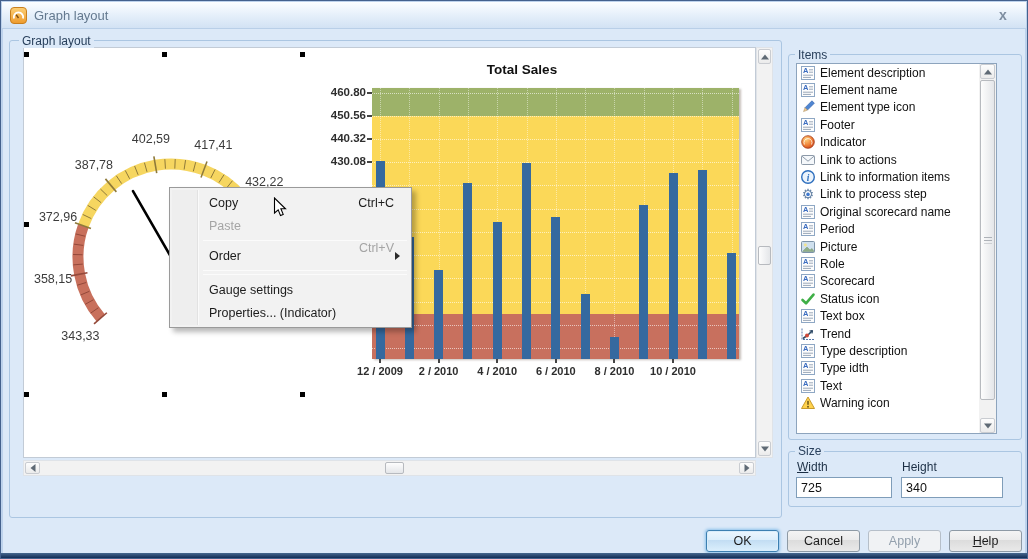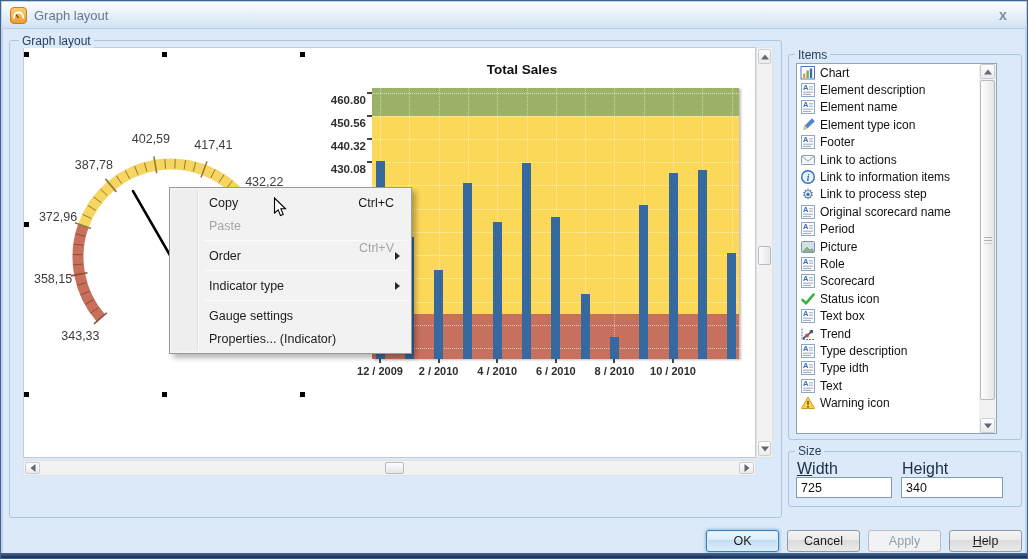--- a/index.html
+++ b/index.html
@@ -28,21 +28,21 @@
   .canvas{position:absolute;left:22px;top:46px;width:733px;height:411px;
     background:#fff;border:1px solid #c2cbd6;z-index:1;}
   .handle{position:absolute;width:5px;height:5px;background:#000;z-index:5;}
   
   .plot{position:absolute;left:348px;top:40px;width:367px;height:271px;
     border-bottom:2px solid #3a3a3a;box-shadow:2px 1px 2px rgba(90,70,55,.35);}
   .band{position:absolute;left:0;width:100%;}
   .hgrid{position:absolute;left:0;width:100%;height:0;border-top:1px dotted rgba(255,255,255,.6);}
   .vgrid{position:absolute;top:0;height:100%;width:0;border-left:1px dotted rgba(255,255,255,.45);}
   .bar{position:absolute;width:9px;}
-  .ytick-label{position:absolute;left:-50px;width:44px;text-align:right;font-size:11.5px;font-weight:bold;color:#2e2e2e;margin-top:8px;}
+  .ytick-label{position:absolute;left:-50px;width:44px;text-align:right;font-size:11.5px;font-weight:bold;color:#2e2e2e;}
   .ytick-dash{position:absolute;left:-5px;width:5px;height:2px;background:#444;}
   .xtick-label{position:absolute;top:277px;transform:translateX(-50%);font-size:11px;font-weight:bold;color:#2e2e2e;white-space:nowrap;}
   .xtick-dash{position:absolute;top:271px;width:2px;height:4px;background:#444;}
   .chart-title{position:absolute;top:-26px;left:150px;transform:translateX(-50%);
     font-size:13.5px;font-weight:bold;color:#111;white-space:nowrap;}
   
   .sb{position:absolute;background:#f2f2f2;border:1px solid #dfe3e8;}
   .sb-btn{position:absolute;background:linear-gradient(#fdfdfd,#ebebeb);border:1px solid #c9ccd1;border-radius:2px;}
   .sb-thumb{position:absolute;background:linear-gradient(90deg,#fdfdfd,#e4e6e9);border:1px solid #b7babf;border-radius:2px;}
   .sb-thumb.h{background:linear-gradient(#fdfdfd,#e4e6e9);}
@@ -65,21 +65,21 @@
   .menu-item.highlight{background:linear-gradient(#f6fafd,#e0edfa);border-color:#aed1f2;}
   .menu-item.disabled{color:#a5a5a5;flex-direction:column;}
   .menu-sep{height:1px;background:#e0e0e0;border-bottom:1px solid #fbfbfb;margin:3px 2px 3px 31px;}
   .sub-arrow{position:absolute;right:8px;top:50%;transform:translateY(-50%);
     width:0;height:0;border-top:4px solid transparent;border-bottom:4px solid transparent;border-left:5px solid #2b2b2b;}
   
   .listbox{position:absolute;left:795px;top:62px;width:201px;height:371px;
     background:#fff;border:1px solid #8da4bd;z-index:2;overflow:hidden;}
   .list-item{display:flex;align-items:center;height:17.4px;padding-left:3px;font-size:12px;color:#111;white-space:nowrap;}
   .li-icon{width:17px;height:16px;margin-right:3px;flex:none;}
-  .field-label{position:absolute;font-size:16px;color:#1c2f45;}
+  .field-label{position:absolute;font-size:12px;color:#1c2f45;}
   .textbox{position:absolute;height:21px;background:#fff;border:1px solid #7f9db9;
     font-family:inherit;font-size:12.5px;padding:2px 4px;color:#111;}
   
   .btn{position:absolute;top:529px;width:73px;height:22px;font-family:inherit;font-size:12.5px;color:#1c1c1c;
     background:linear-gradient(#f4f4f4,#ebebeb 45%,#dcdcdc 46%,#e9e9e9);
     border:1px solid #8e9aa5;border-radius:3px;padding:0;}
   .btn.default{background:linear-gradient(#ecf6fe,#dceefb 45%,#c2ddf3 46%,#dbeffc);
     border-color:#3c7fb1;box-shadow:0 0 3px 1px #8cc1ea, inset 0 0 0 1px #d9edfb;}
   .btn.disabled{color:#93a0ad;background:#f0f2f4;border-color:#b6bfc9;}
   u{text-decoration:underline;}
@@ -259,49 +259,36 @@
       <div class="menu-item disabled">
         <span>Paste</span>
         <span class="shortcut">Ctrl+V</span>
       </div>
       <div class="menu-sep"></div>
       <div class="menu-item">
         <span>Order</span>
         <span class="sub-arrow"></span>
       </div>
       <div class="menu-sep"></div>
-      <div class="menu-item">
-        <span>Indicator type</span>
-        <span class="sub-arrow"></span>
-      </div>
       <div class="menu-sep"></div>
       <div class="menu-item">
         <span>Gauge settings</span>
       </div>
       <div class="menu-item">
         <span>Properties... (Indicator)</span>
       </div>
     </div>
 
   <svg class="cursor" style="left:272px;top:196px;" width="14" height="21" viewBox="0 0 14 21">
     <path d="M1.5 1 L1.5 16 L5.2 12.8 L7.5 18.6 L10.2 17.4 L7.9 11.8 L12.5 11.8 Z" fill="#fff" stroke="#000" stroke-width="1.1"></path>
   </svg>
 
   <div class="groupbox" style="left:787px;top:53px;width:234px;height:386px;"></div>
   <span class="group-label" style="left:794px;top:47px;">Items</span>
   <div class="listbox" id="items-list">
-      <div class="list-item">
-        <span class="li-icon"><svg width="16" height="16" viewBox="0 0 16 16" xmlns="http://www.w3.org/2000/svg">
-            <rect x="1" y="1.5" width="13.5" height="12.5" fill="#fff" stroke="#4a7ab5"></rect>
-            <rect x="3" y="8.5" width="2.4" height="4.5" fill="#e0a23c"></rect>
-            <rect x="6.4" y="5.5" width="2.4" height="7.5" fill="#7fae4f"></rect>
-            <rect x="9.8" y="3.5" width="2.4" height="9.5" fill="#3f6fb0"></rect>
-          </svg></span>
-        <span class="li-label">Chart</span>
-      </div>
       <div class="list-item">
         <span class="li-icon"><svg width="16" height="16" viewBox="0 0 16 16" xmlns="http://www.w3.org/2000/svg">
             <rect x="1.5" y="1.5" width="13" height="13" fill="#fdfdfd" stroke="#8ea7c4"></rect>
             <text x="3" y="8.2" font-size="7.5" font-weight="bold" fill="#3a6cc0" font-family="Liberation Sans,sans-serif">A</text>
             <line x1="9" y1="4.8" x2="13" y2="4.8" stroke="#9aa7b8"></line>
             <line x1="9" y1="7.2" x2="13" y2="7.2" stroke="#9aa7b8"></line>
             <line x1="3" y1="10.2" x2="13" y2="10.2" stroke="#9aa7b8"></line>
             <line x1="3" y1="12.4" x2="11" y2="12.4" stroke="#9aa7b8"></line>
           </svg></span>
         <span class="li-label">Element description</span>
@@ -329,20 +316,34 @@
       <div class="list-item">
         <span class="li-icon"><svg width="16" height="16" viewBox="0 0 16 16" xmlns="http://www.w3.org/2000/svg">
             <rect x="1.5" y="1.5" width="13" height="13" fill="#fdfdfd" stroke="#8ea7c4"></rect>
             <text x="3" y="8.2" font-size="7.5" font-weight="bold" fill="#3a6cc0" font-family="Liberation Sans,sans-serif">A</text>
             <line x1="9" y1="4.8" x2="13" y2="4.8" stroke="#9aa7b8"></line>
             <line x1="9" y1="7.2" x2="13" y2="7.2" stroke="#9aa7b8"></line>
             <line x1="3" y1="10.2" x2="13" y2="10.2" stroke="#9aa7b8"></line>
             <line x1="3" y1="12.4" x2="11" y2="12.4" stroke="#9aa7b8"></line>
           </svg></span>
         <span class="li-label">Footer</span>
+      </div>
+      <div class="list-item">
+        <span class="li-icon"><svg width="16" height="16" viewBox="0 0 16 16" xmlns="http://www.w3.org/2000/svg">
+            <defs>
+              <radialGradient id="ind" cx="0.35" cy="0.3" r="0.8">
+                <stop offset="0" stop-color="#ffd27f"></stop>
+                <stop offset="0.6" stop-color="#ef7e35"></stop>
+                <stop offset="1" stop-color="#c7401f"></stop>
+              </radialGradient>
+            </defs>
+            <circle cx="8" cy="8" r="6.3" fill="url(#ind)" stroke="#a23a18" stroke-width="0.8"></circle>
+            <path d="M4.5 10.5 A4 4 0 1 1 11.5 10.5" fill="none" stroke="#ffffff" stroke-width="1" opacity="0.75"></path>
+          </svg></span>
+        <span class="li-label">Indicator</span>
       </div>
       <div class="list-item">
         <span class="li-icon"><svg width="16" height="16" viewBox="0 0 16 16" xmlns="http://www.w3.org/2000/svg">
             <rect x="1.5" y="3.5" width="13" height="9" rx="1" fill="#f5f8fb" stroke="#8d9aa9"></rect>
             <path d="M2 4.2 L8 9.2 L14 4.2" fill="none" stroke="#8d9aa9"></path>
           </svg></span>
         <span class="li-label">Link to actions</span>
       </div>
       <div class="list-item">
         <span class="li-icon"><svg width="16" height="16" viewBox="0 0 16 16" xmlns="http://www.w3.org/2000/svg">

